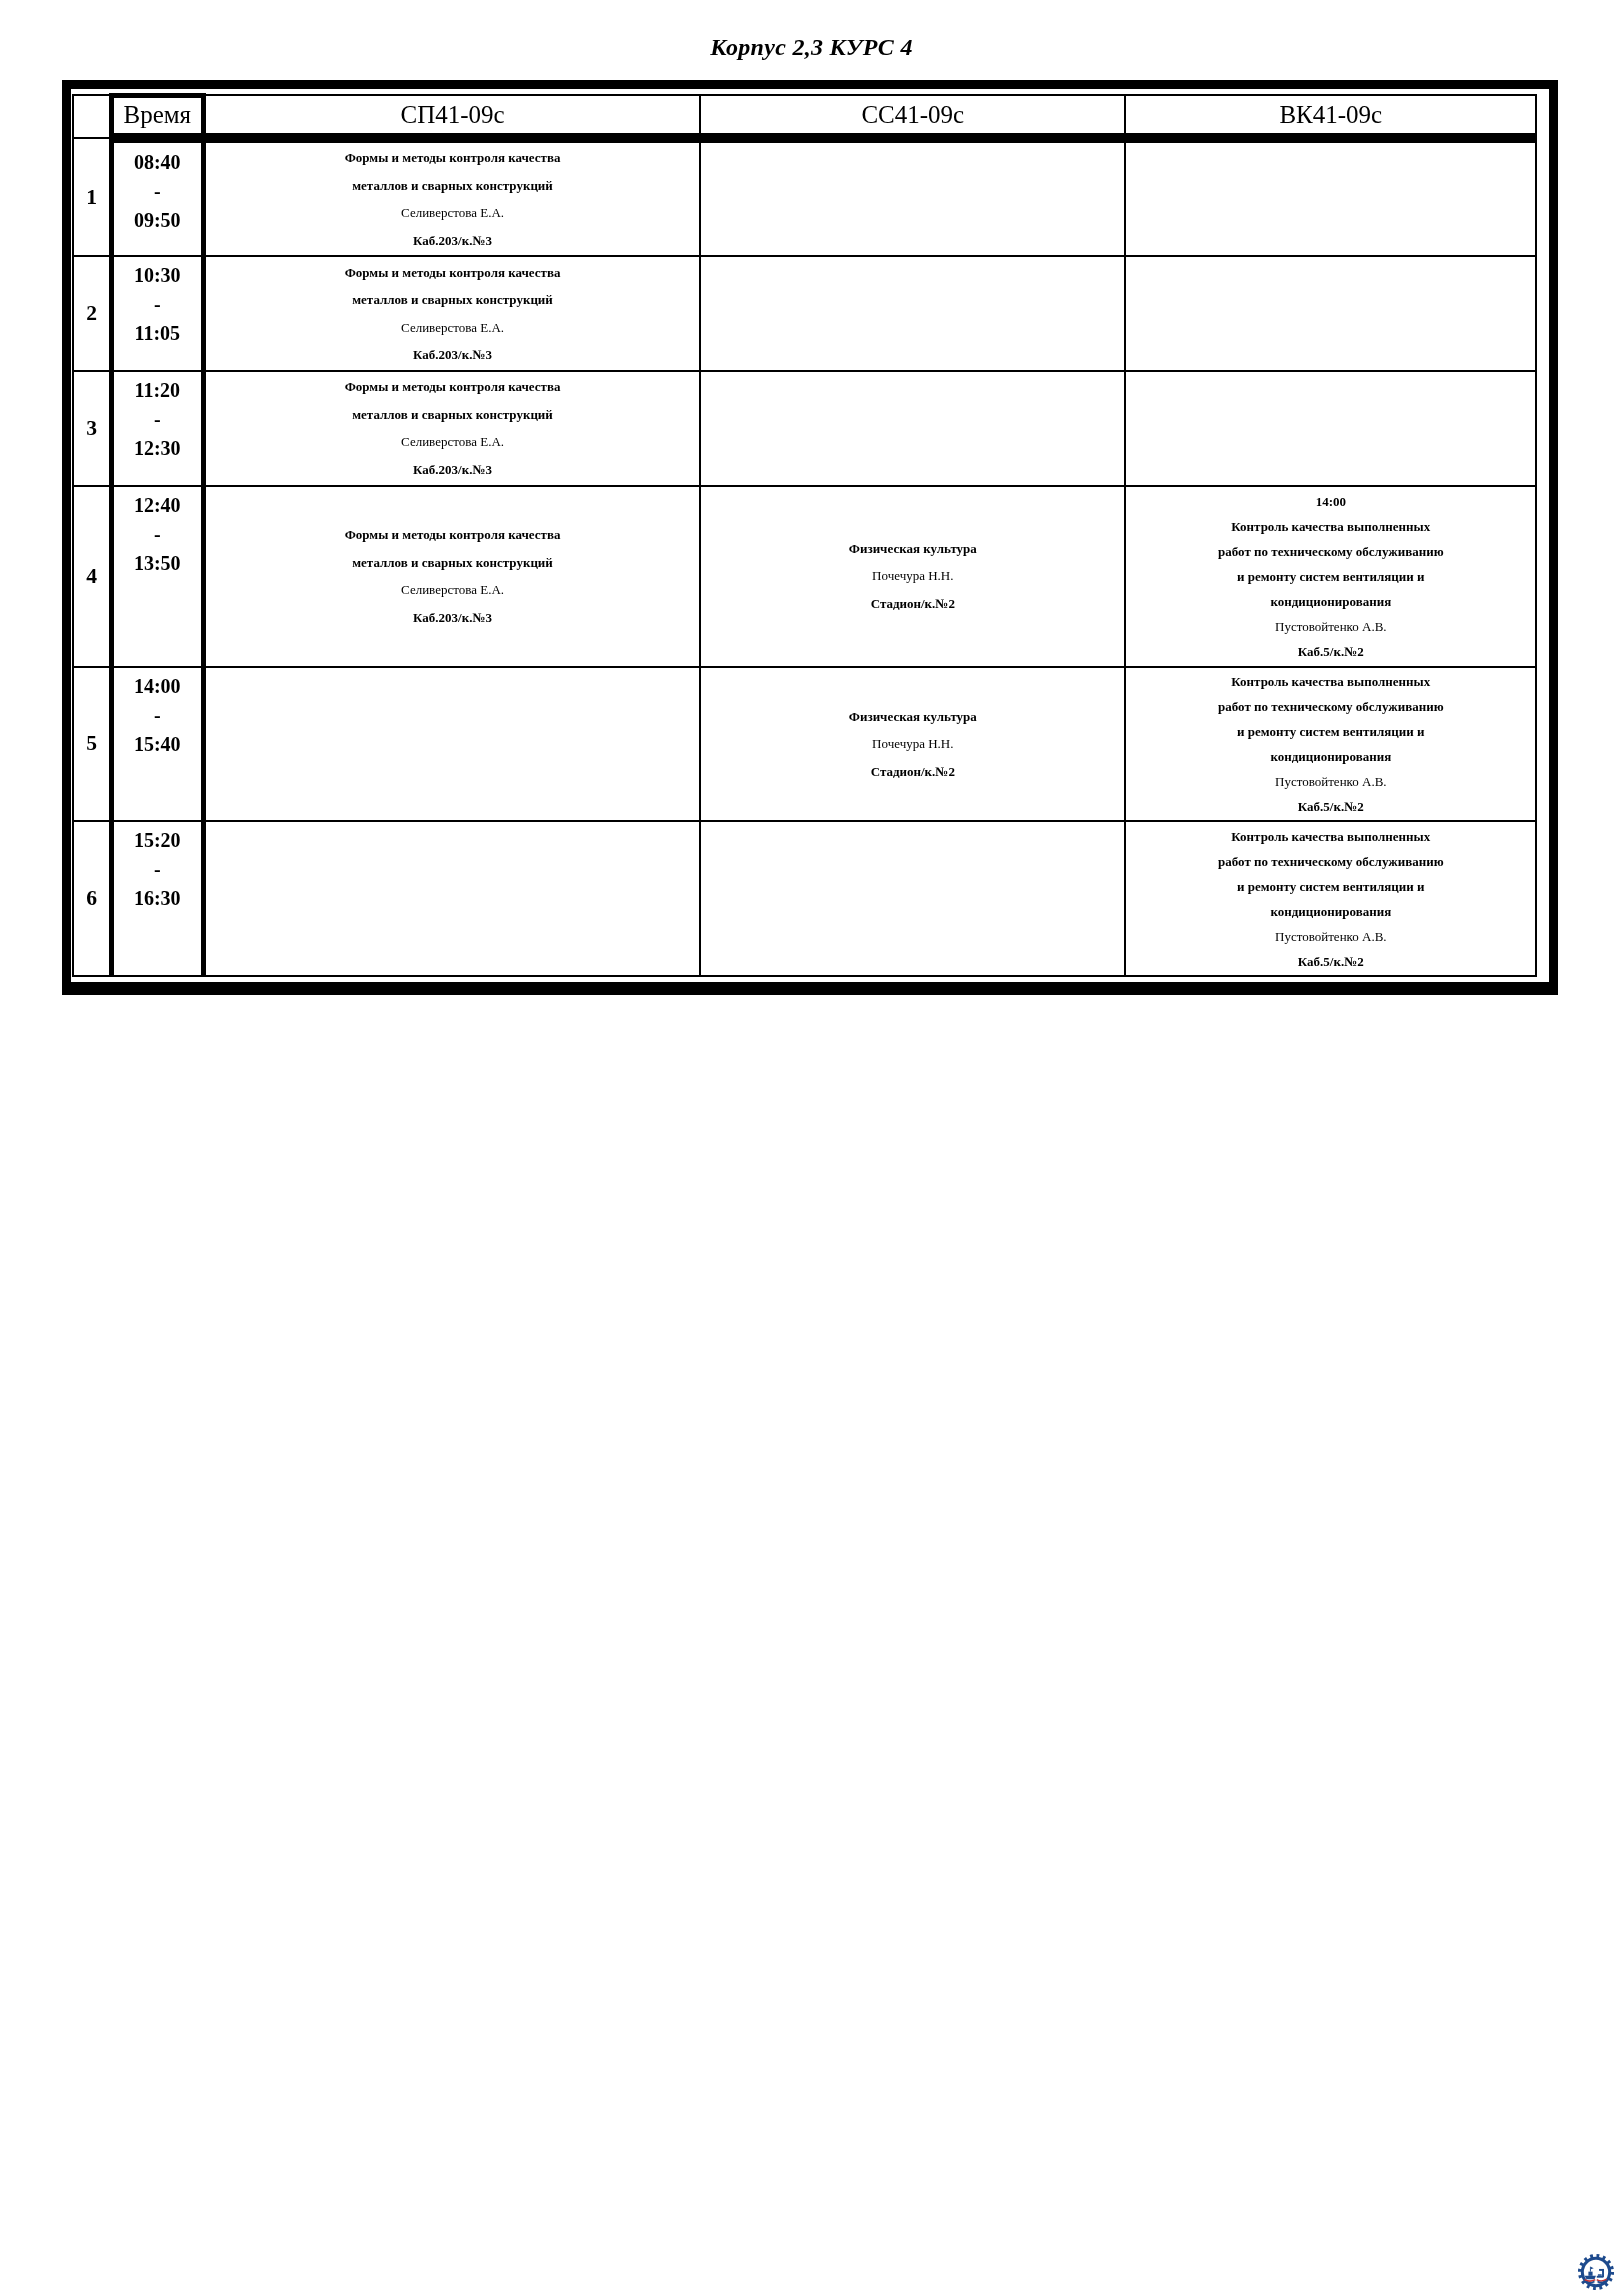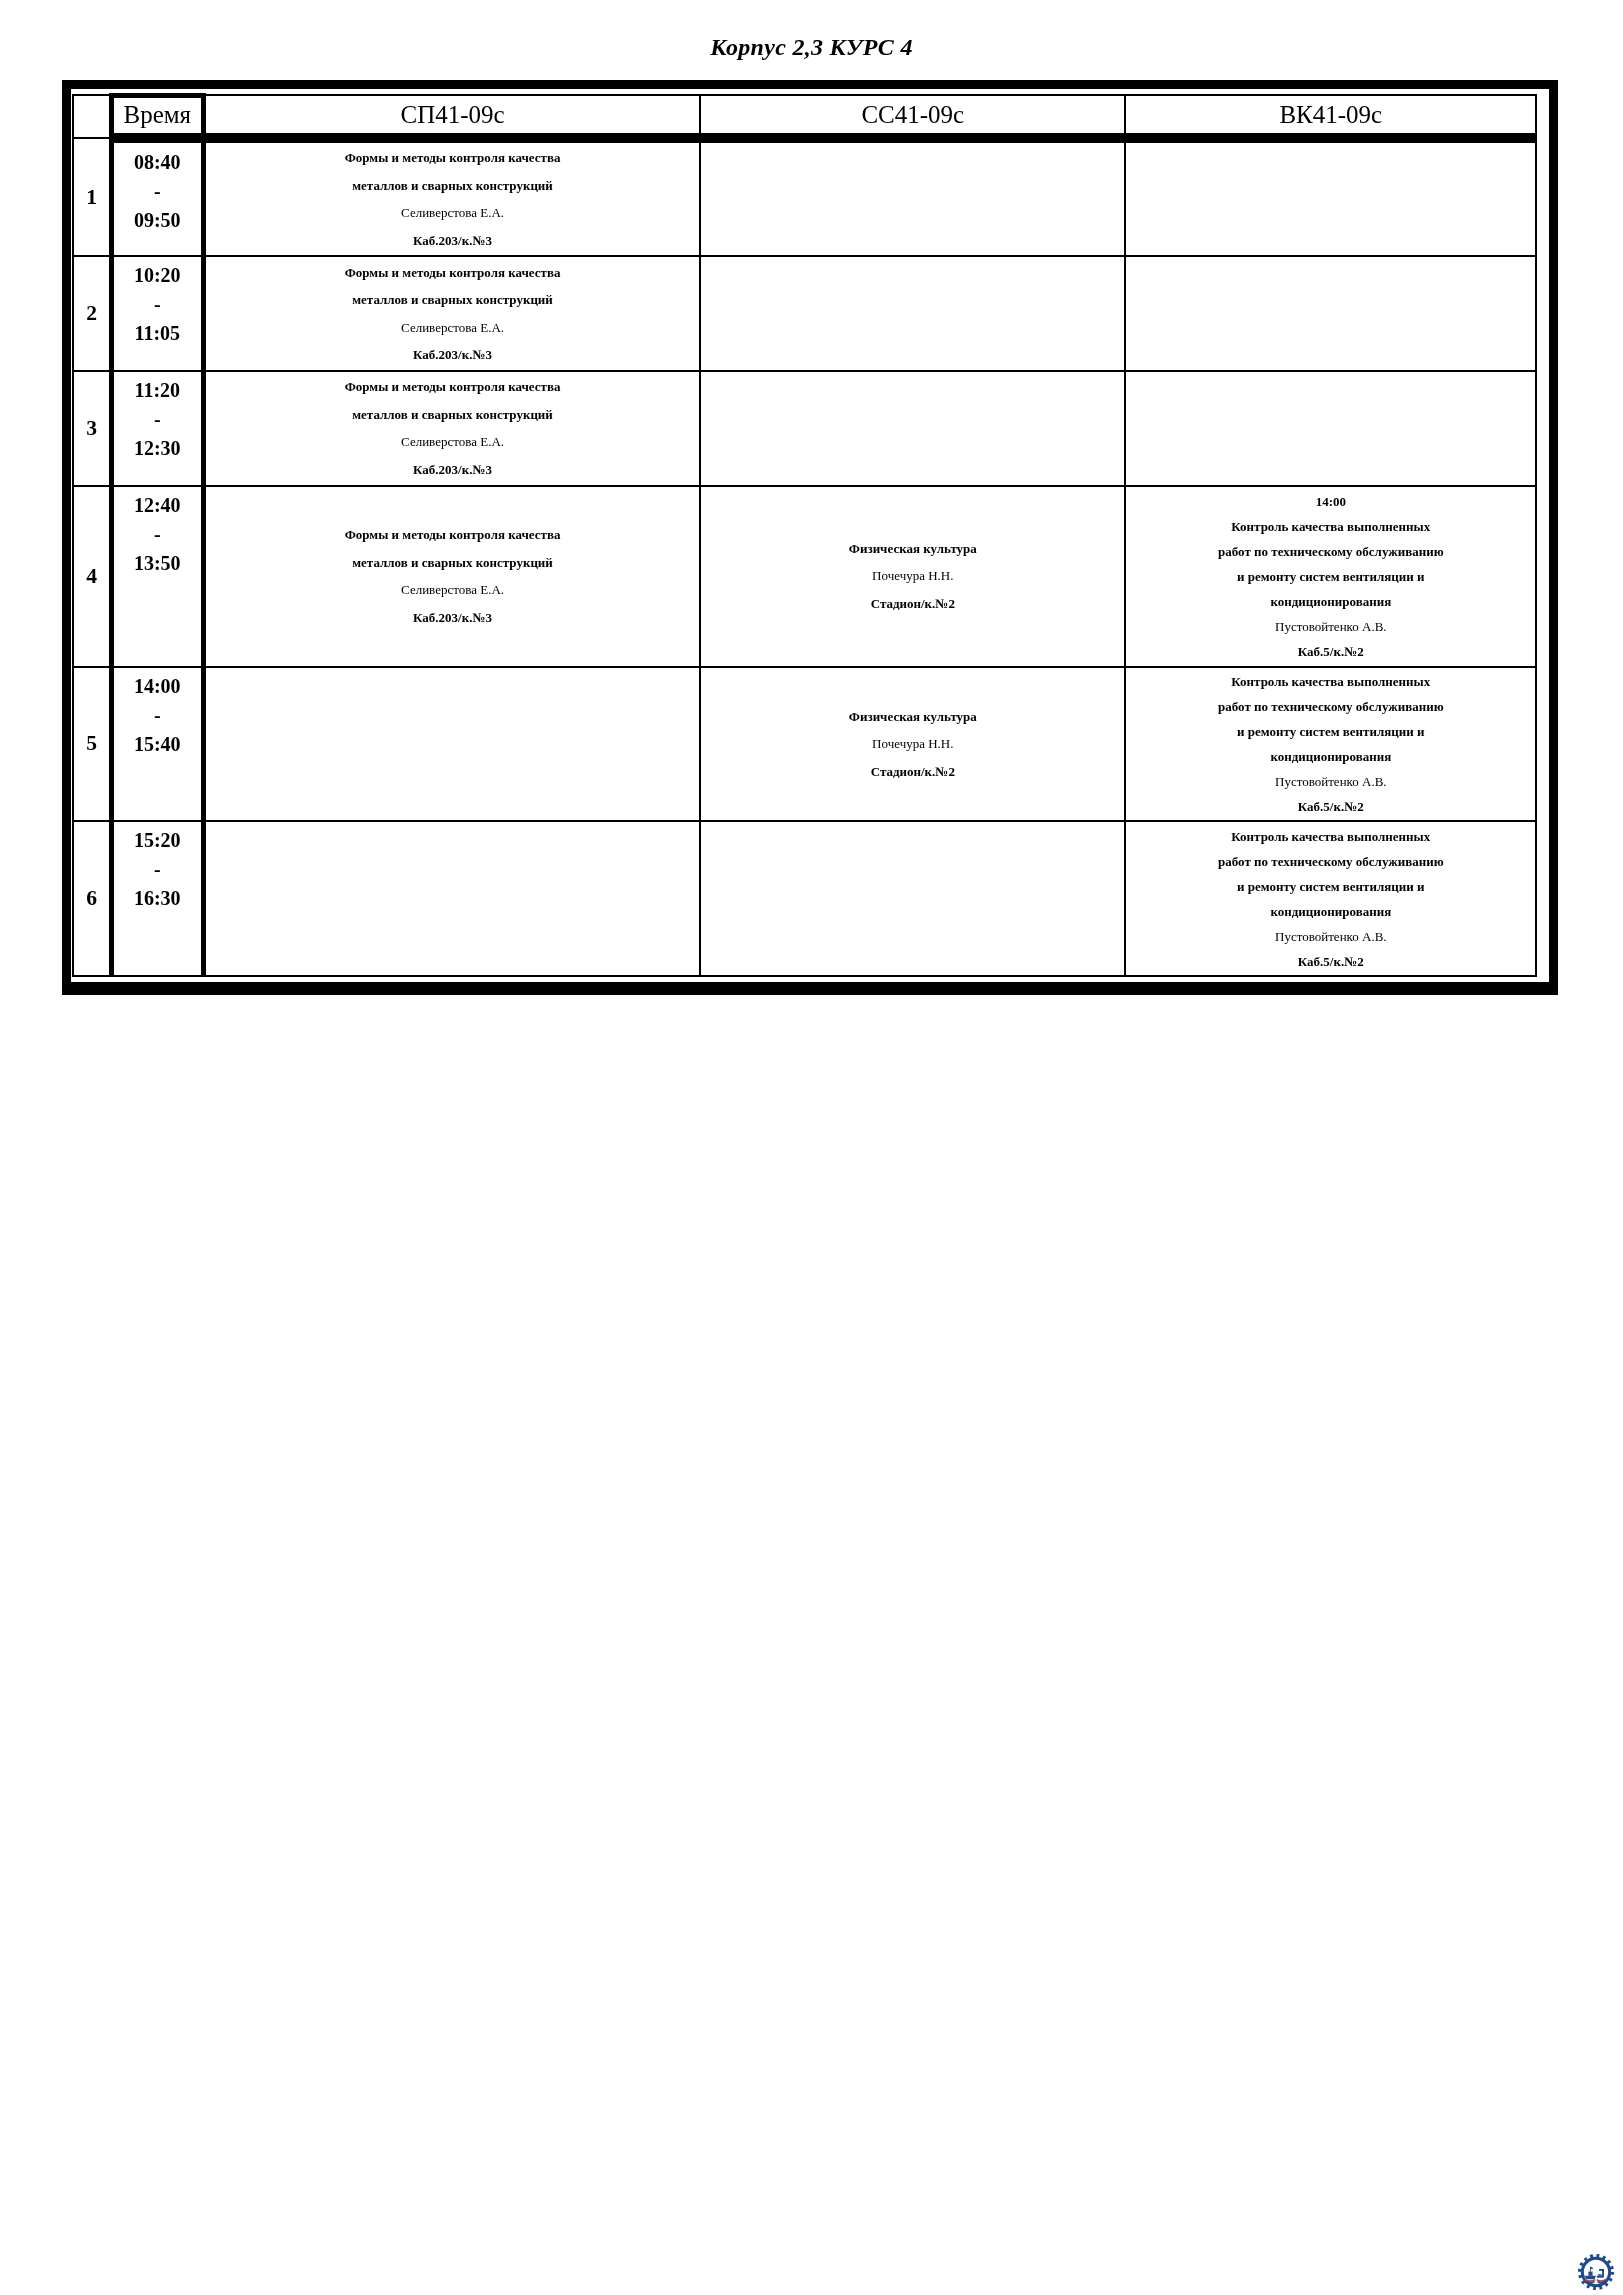--- a/index.html
+++ b/index.html
@@ -177,21 +177,21 @@
           <span class="line b">Каб.203/к.№3</span>
         </td>
         <td class="lesson"></td>
         <td class="lesson"></td>
       </tr>
 
       <tr class="r2">
         <td class="num">2</td>
         <td class="time">
           <div class="twrap">
-            <div class="tline">10:20</div>
+            <div class="tline">10:30</div>
             <div class="tline">-</div>
             <div class="tline">11:05</div>
           </div>
         </td>
         <td class="lesson vtop">
           <span class="line b">Формы и методы контроля качества</span>
           <span class="line b">металлов и сварных конструкций</span>
           <span class="line reg">Селиверстова Е.А.</span>
           <span class="line b">Каб.203/к.№3</span>
         </td>

